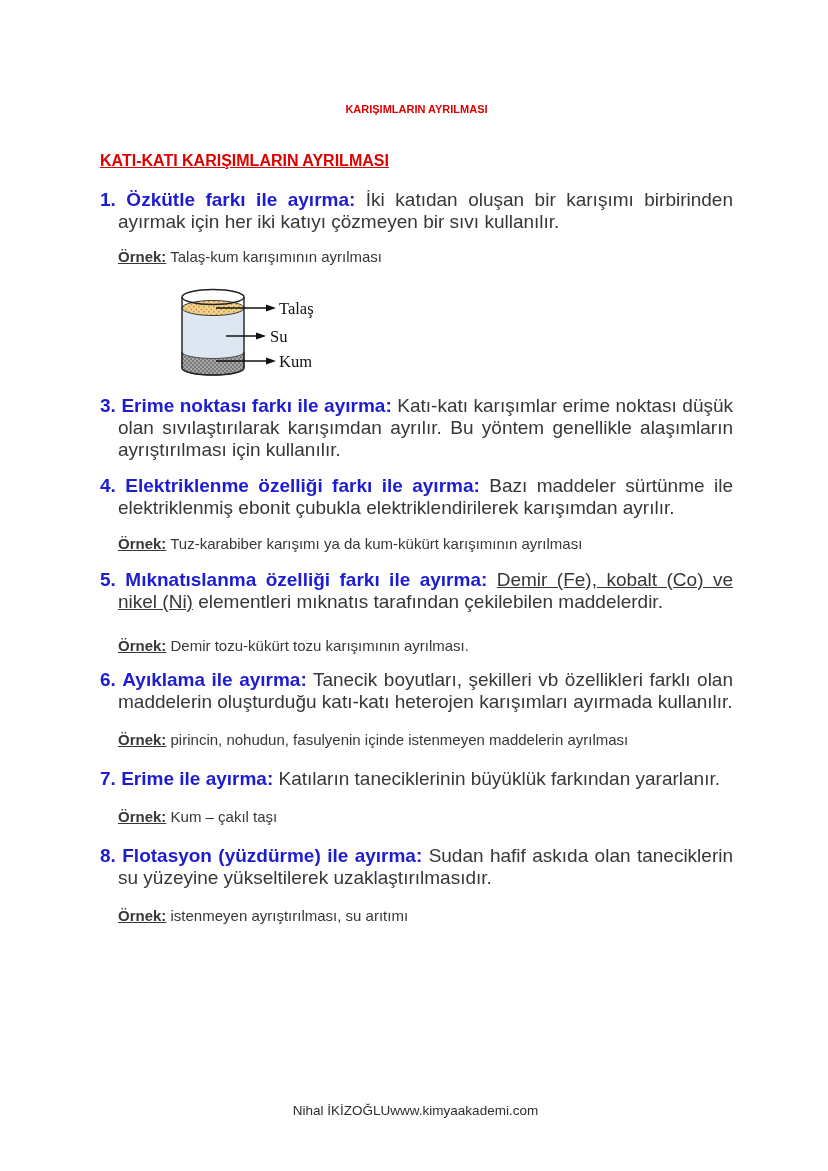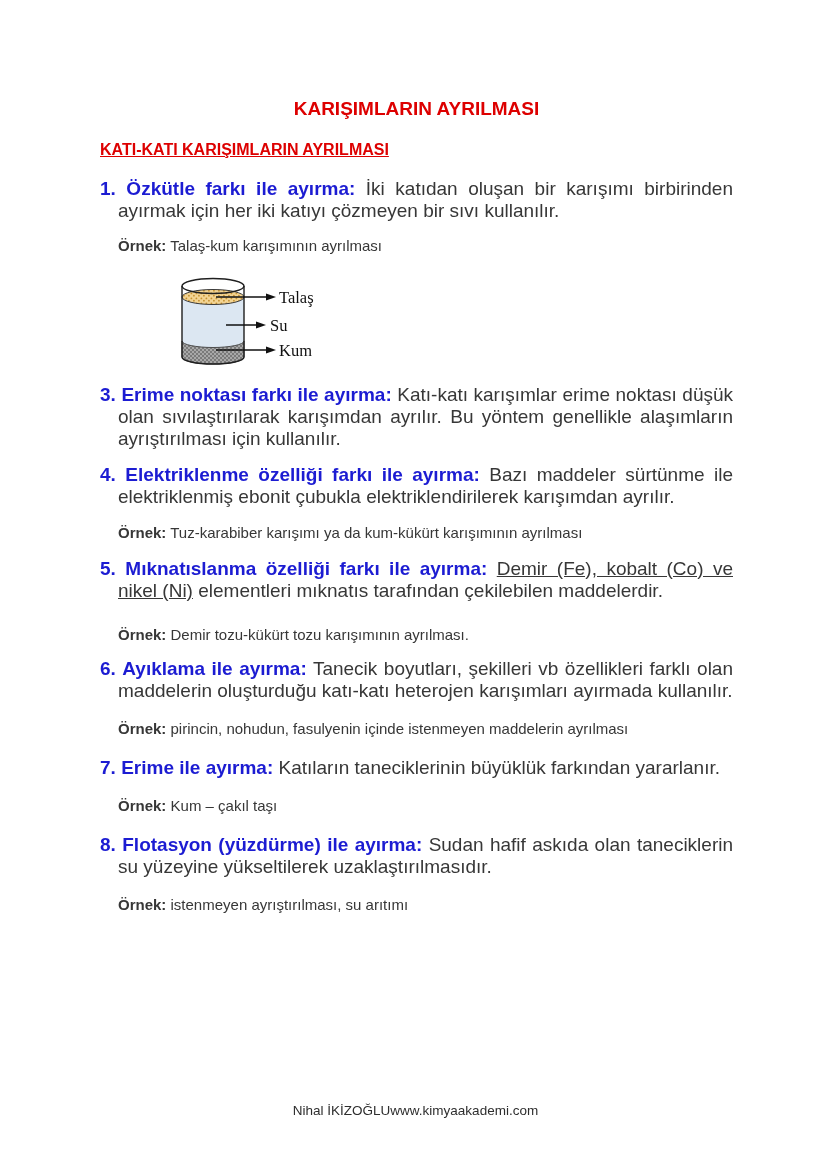--- a/index.html
+++ b/index.html
@@ -8,36 +8,36 @@
     --kum_fill:#a8a8a8; --kum_dot:#3f3f3f;
   }
   html,body{margin:0;padding:0;}
   body{
     width:828px;height:1171px;background:#ffffff;position:relative;
     font-family:"Liberation Sans",sans-serif;overflow:hidden;
   }
   .content{position:absolute;left:100px;top:0;width:633px;}
   .title{
     margin-top:99px;text-align:center;color:var(--red);
-    font-weight:bold;font-size:19px;line-height:20px;
+    font-weight:bold;font-size:11px;line-height:20px;
   }
   .subtitle{
-    margin-top:20px;color:var(--red);font-weight:bold;font-size:16px;
+    margin-top:31px;color:var(--red);font-weight:bold;font-size:16px;
     line-height:21px;text-decoration:underline;width:fit-content;
   }
   .item{
     font-size:19px;line-height:22px;color:var(--text);
     text-align:justify;padding-left:18px;text-indent:-18px;
   }
   .blue{color:var(--blue);font-weight:bold;}
   .underline{text-decoration:underline;margin-top:6px;}
   .ornek{
     font-size:15px;line-height:22px;color:var(--text);margin-left:18px;
   }
-  .ornek-label{font-weight:bold;}
+  .ornek-label{font-weight:bold;text-decoration:underline;}
   .diagram{margin-top:20px;margin-left:80px;height:96px;}
   .bk-outline{fill:none;stroke:#1f1f1f;stroke-width:1.4;}
   .bk-water{fill:var(--water_fill);}
   .bk-talas{fill:url(#talasDots);stroke:#3a3a3a;stroke-width:1;}
   .bk-kum{fill:url(#kumDots);stroke:#4d4d4d;stroke-width:1;}
   .arrow-line{stroke:#111111;stroke-width:1.5;}
   .arrow-head{fill:#111111;}
   .bk-label{font-family:"Liberation Serif",serif;font-size:16.5px;fill:#111111;}
   .footer{
     position:absolute;top:1102px;left:100px;right:97px;

